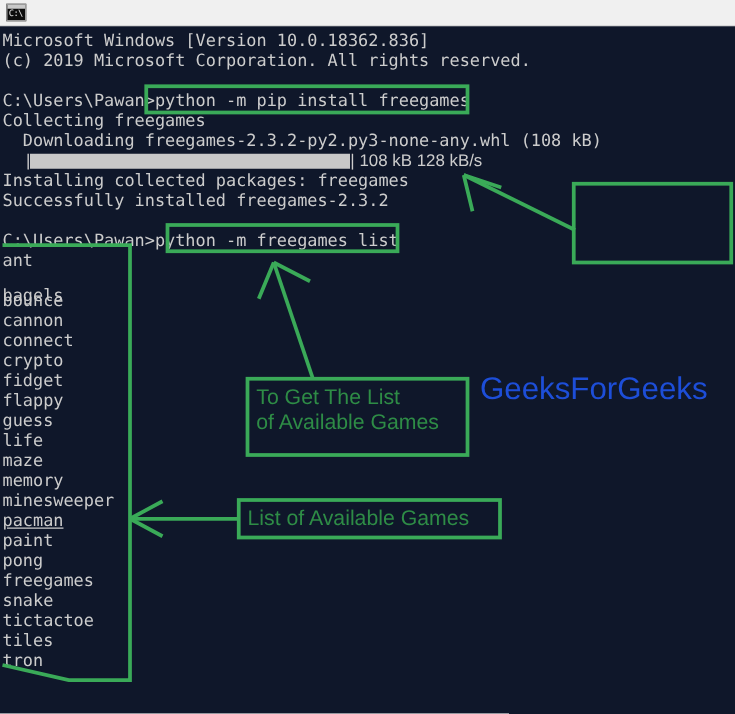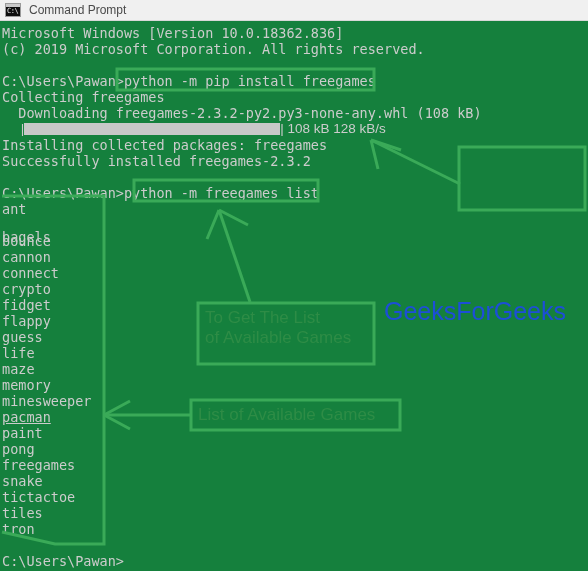--- a/index.html
+++ b/index.html
@@ -62,21 +62,21 @@
     color: #4a4a4a;
     white-space: nowrap;
   }
 
   
   #console {
     position: absolute;
     left: 0; top: 21px;
     width: 588px;
     height: 550px;
-    background: #15803d;
+    background: #0f172a;
     overflow: hidden;
   }
   .line {
     position: absolute;
     left: 2px;
     font-family: "DejaVu Sans Mono", monospace;
     font-size: 13.5px;
     line-height: 16px;
     color: #cccccc;
     white-space: pre;
@@ -128,21 +128,20 @@
 </style>
 </head>
 <body>
 
 <div id="root">
 
   <div id="titlebar">
     <div id="cmd-icon">
       <span class="glyph">C:\</span>
     </div>
-    <div id="title-text">Command Prompt</div>
   </div>
 
   <div id="console">
 
   <div class="line" style="top: 4px;">Microsoft Windows [Version 10.0.18362.836]</div>
       <div class="line" style="top: 20px;">(c) 2019 Microsoft Corporation. All rights reserved.</div>
       <div class="line" style="top: 36px;"></div>
       <div class="line" style="top: 52px;">C:\Users\Pawan&gt;python -m pip install freegames</div>
       <div class="line" style="top: 68px;">Collecting freegames</div>
       <div class="line" style="top: 84px;">  Downloading freegames-2.3.2-py2.py3-none-any.whl (108 kB)</div>
@@ -165,21 +164,20 @@
       <div class="line" style="top: 372px;">minesweeper</div>
       <div class="line" style="top: 388px; text-decoration: underline;">pacman</div>
       <div class="line" style="top: 404px;">paint</div>
       <div class="line" style="top: 420px;">pong</div>
       <div class="line" style="top: 436px;">freegames</div>
       <div class="line" style="top: 452px;">snake</div>
       <div class="line" style="top: 468px;">tictactoe</div>
       <div class="line" style="top: 484px;">tiles</div>
       <div class="line" style="top: 500px;">tron</div>
       <div class="line" style="top: 516px;"></div>
-      <div class="line" style="top: 532px;">C:\Users\Pawan&gt;</div>
       <div id="progress-wrap" style="top: 100px;"><span>     |</span><span id="progress-bar"></span><span>| 108 kB 128 kB/s</span></div>
     </div>
 
   <svg id="anno" viewBox="0 0 588 571" width="588" height="571">
 
     <rect x="117" y="69" width="257" height="21" fill="none" stroke="#3aaa58" stroke-width="3"></rect>
 
     <rect x="134" y="180" width="184" height="21" fill="none" stroke="#3aaa58" stroke-width="3"></rect>
 
     <path d="M 2 196 L 104 196 L 104 544 L 55 544 L 2 532" fill="none" stroke="#3aaa58" stroke-width="3"></path>

